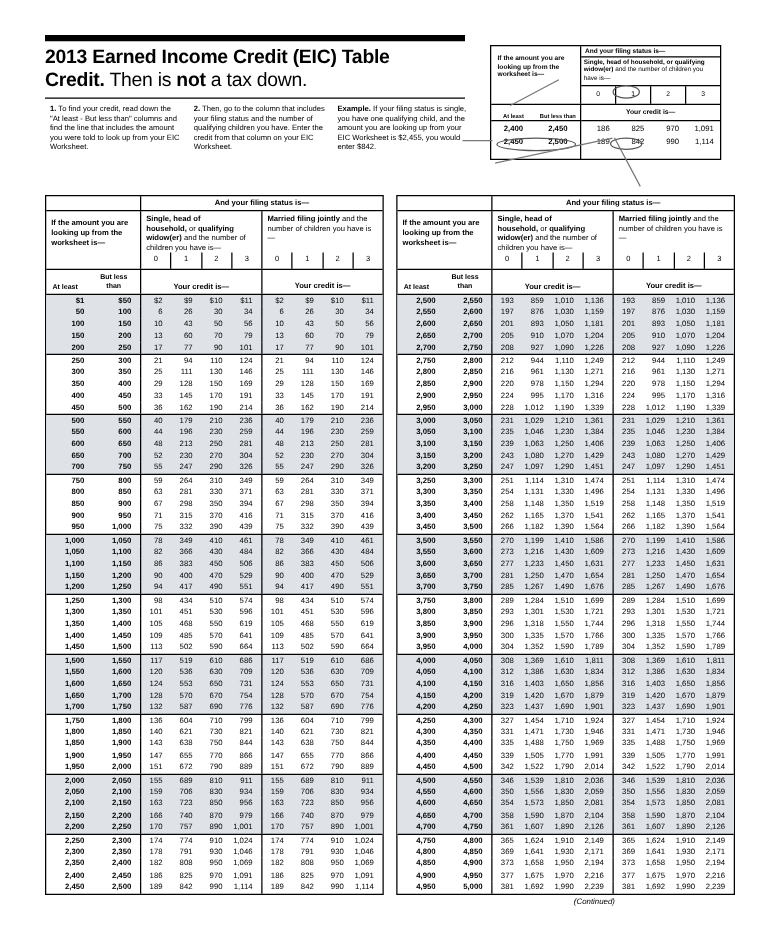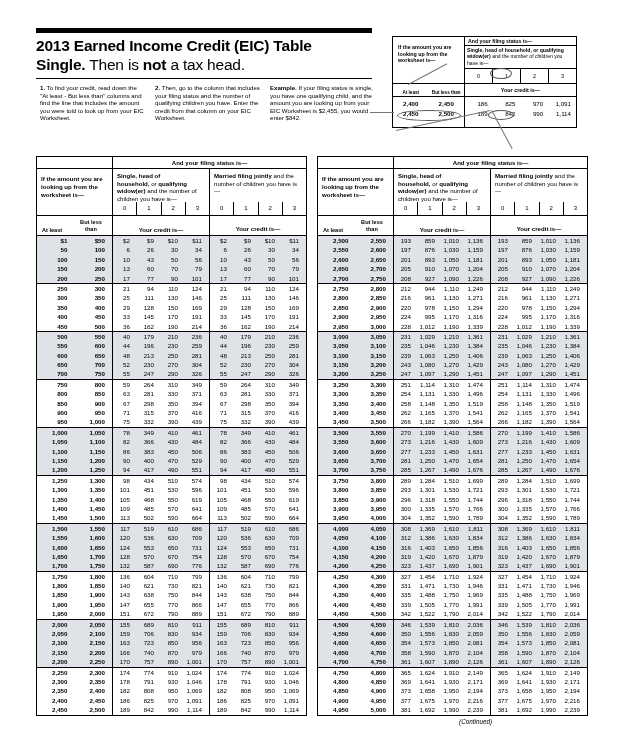--- a/index.html
+++ b/index.html
@@ -93,21 +93,21 @@
 </style>
 </head>
 <body>
 
 <div class="page">
 
   <div class="head-rule"></div>
 
   <div class="title-wrap">
     <div class="title">2013 Earned Income Credit (EIC) Table</div>
-    <div class="subtitle"><span class="b">Single.</span><span> Then is </span><span class="b">not</span><span> a tax head.</span></div>
+    <div class="subtitle"><span class="b">Credit.</span><span> Then is </span><span class="b">not</span><span> a tax down.</span></div>
   </div>
   <div class="title-underline"></div>
 
   <div class="instructions">
     <div class="instr-col"><span class="b">1.</span><span> To find your credit, read down the "At least - But less than" columns and find the line that includes the amount you were told to look up from your EIC Worksheet.</span></div>
     <div class="instr-col"><span class="b">2.</span><span> Then, go to the column that includes your filing status and the number of qualifying children you have. Enter the credit from that column on your EIC Worksheet.</span></div>
     <div class="instr-col"><span class="b">Example.</span><span> If your filing status is single, you have one qualifying child, and the amount you are looking up from your EIC Worksheet is $2,455, you would enter $842.</span></div>
   </div>
 
   <div class="example">

